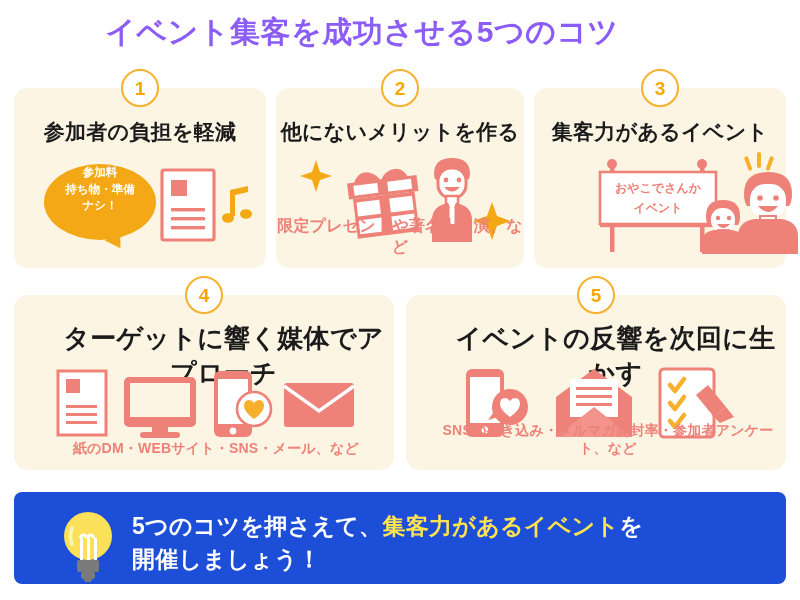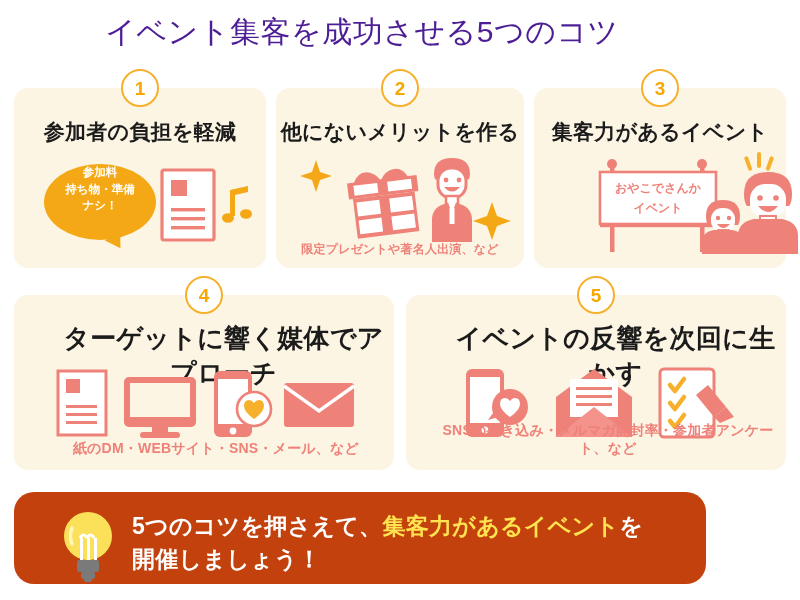--- a/index.html
+++ b/index.html
@@ -8,22 +8,22 @@
     background: #ffffff;
     font-family: "Liberation Sans", "DejaVu Sans", sans-serif;
     overflow: hidden;
   }
   #page { position: relative; width: 800px; height: 600px; background:#fff; }
 
   
   .title {
     position: absolute; top: 12px; left: 0; width: 724px;
     text-align: center;
-    font-size: 30px; font-weight: 400; letter-spacing: .5px;
-    color: #4c1d95;
+    font-size: 30px; font-weight: 700; letter-spacing: .5px;
+    color: #8b5cf6;
   }
 
   
   .card {
     position: absolute;
     background: #FDF5E4;
     border-radius: 14px;
   }
   .num-badge {
     position: absolute; top: -19px; left: 50%; transform: translateX(-50%);
@@ -35,21 +35,21 @@
   }
   .card-title {
     position: absolute; top: 30px; left: 0; width: 100%;
     text-align: center; color: #1b1b1b;
     font-weight: 700; letter-spacing: .3px;
   }
   .c-small .card-title { font-size: 21px; }
   .c-wide  .card-title { font-size: 26px; top: 26px; padding-left: 39px; }
   .caption {
     position: absolute; bottom: 10px; left: 0; width: 100%;
-    text-align: center; color: #EE8178; font-size: 12px; font-weight: 700;
+    text-align: center; color: #EE8178; font-size: 16px; font-weight: 700;
     letter-spacing: .2px;
   }
   .c-wide .caption { font-size: 14px; bottom: 12px; padding-left: 24px; }
 
   .art { position: absolute; left: 0; width: 100%; }
 
   
   .bubble {
     position: absolute; width: 112px; height: 76px;
     background: #F4A815; border-radius: 50%;
@@ -62,22 +62,22 @@
     width: 0; height: 0;
     border-left: 15px solid #F4A815;
     border-top: 9px solid transparent;
     border-bottom: 9px solid transparent;
     transform: rotate(58deg);
   }
 
   
   .footer {
     position: absolute; left: 14px; top: 492px;
-    width: 692px; height: 92px;
-    background: #c2410c; border-radius: 20px;
+    width: 772px; height: 92px;
+    background: #1d4ed8; border-radius: 8px;
   }
   .footer-text {
     position: absolute; left: 118px; top: 18px; width: 640px;
     color: #ffffff; font-size: 23px; font-weight: 700; line-height: 1.42;
     letter-spacing: .3px;
   }
   .hl { color: #FFE34F; }
   .bulb { position: absolute; left: 44px; top: 16px; }
 </style>
 </head>

